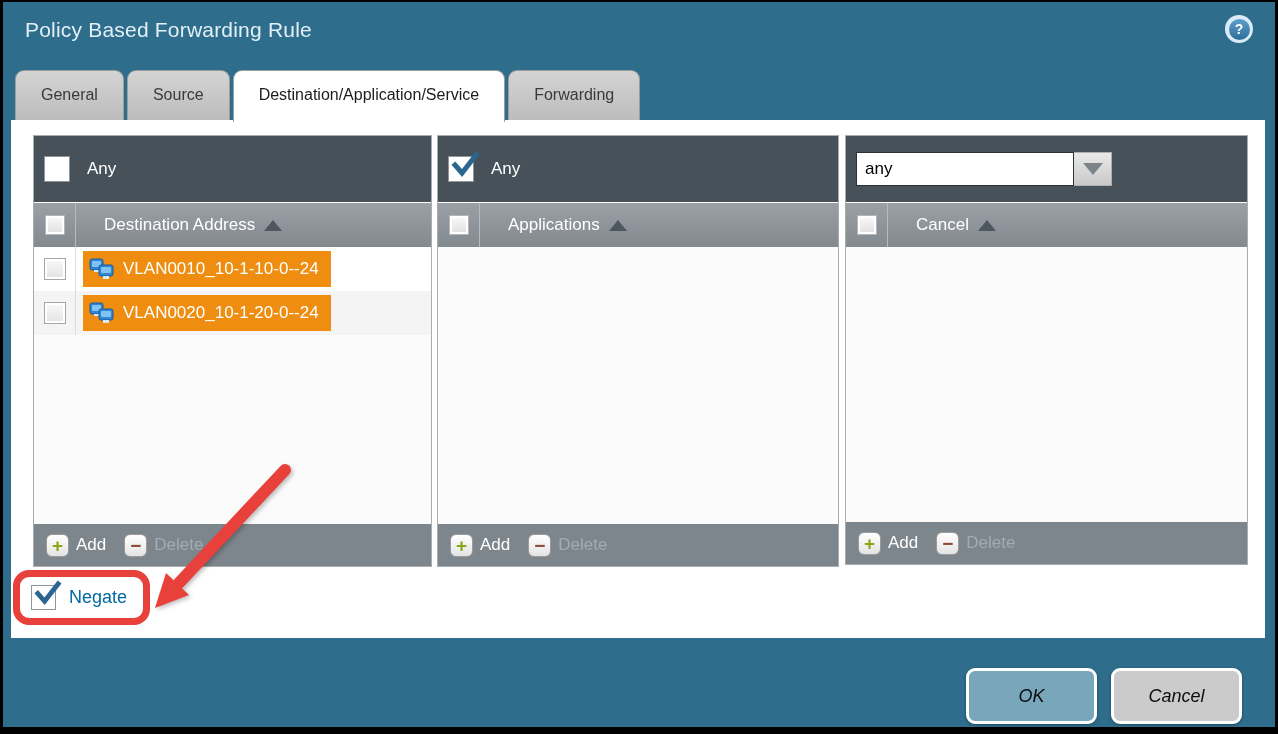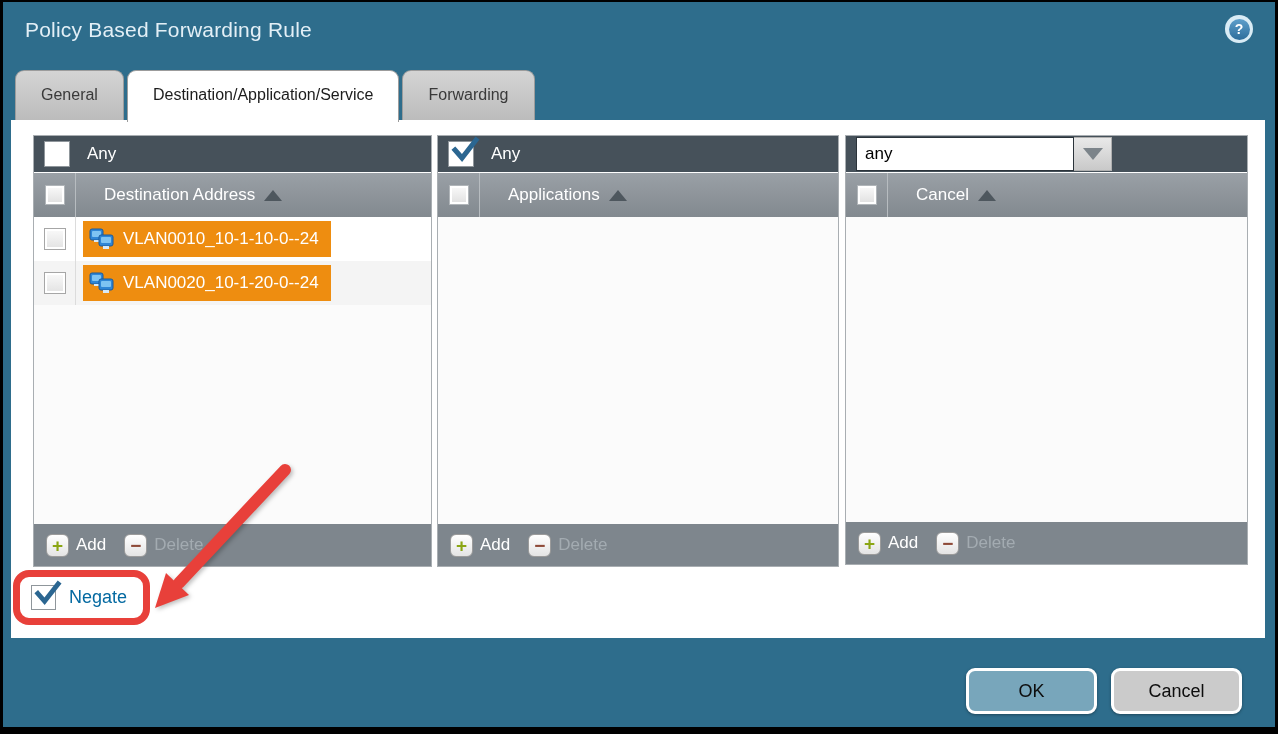--- a/index.html
+++ b/index.html
@@ -20,21 +20,21 @@
   .tab{height:50px;line-height:48px;padding:0 25px;font-size:16px;color:#3a3a3a;
     background:linear-gradient(#d4d4d4,#bcbcbc);border:1px solid #9c9c9c;border-bottom:none;
     border-radius:9px 9px 0 0;cursor:pointer;white-space:nowrap;}
   .tab.active{background:#fff;color:#1c1c1c;height:52px;position:relative;z-index:4;}
   
   .content{position:absolute;left:8px;top:118px;width:1254px;height:518px;background:#fff;z-index:2;}
   .panel{position:absolute;top:15px;display:flex;flex-direction:column;border:1px solid #a9aeb2;background:#fbfbfb;}
   .p1{left:22px;width:399px;height:432px;}
   .p2{left:426px;width:402px;height:432px;}
   .p3{left:834px;width:403px;height:430px;}
-  .any-bar{height:36px;background:#46515a;display:flex;align-items:center;padding:0 10px;flex:0 0 auto;}
+  .any-bar{height:66px;background:#46515a;display:flex;align-items:center;padding:0 10px;flex:0 0 auto;}
   .any-label{color:#fff;font-size:17px;margin-left:17px;}
   .col-header{height:45px;background:linear-gradient(#9aa0a6,#82898f);display:flex;align-items:center;flex:0 0 auto;border-top:1px solid #fff;}
   .col-cb-cell{width:42px;align-self:stretch;display:flex;align-items:center;justify-content:center;border-right:1px solid #b7bcc0;}
   .col-title{color:#fff;font-size:17px;margin-left:28px;}
   .sort-tri{width:0;height:0;border-left:9px solid transparent;border-right:9px solid transparent;
     border-bottom:11px solid #4e575e;margin-left:9px;}
   .pbody{flex:1 1 auto;background:#fbfbfb;overflow:hidden;}
   .pfooter{height:42px;background:#7e868d;display:flex;align-items:center;gap:18px;padding:0 12px;flex:0 0 auto;}
   .tool-btn{display:flex;align-items:center;gap:7px;cursor:pointer;}
   .tool-icon{width:23px;height:23px;background:linear-gradient(#ffffff,#e4e4e4);border:1px solid #9b9b9b;
@@ -62,43 +62,44 @@
   .dd-input{width:218px;height:34px;background:#fff;border:1px solid #2b333a;color:#000;
     font-size:17px;display:flex;align-items:center;padding:0 8px;}
   .dd-btn{width:38px;height:34px;background:linear-gradient(#e9e9e9,#c9c9c9);border:1px solid #b0b0b0;border-left:none;
     display:flex;align-items:center;justify-content:center;cursor:pointer;}
   .dd-tri{width:0;height:0;border-left:10px solid transparent;border-right:10px solid transparent;border-top:12px solid #7c848a;}
   
   .negate-row{position:absolute;left:20px;top:465px;display:flex;align-items:center;gap:13px;z-index:5;}
   .negate-label{font-size:18px;color:#0369a1;}
   .red-rect{position:absolute;left:2px;top:450px;width:137px;height:55px;border:7px solid #e8403a;border-radius:16px;z-index:4;}
   
-  .btn{position:absolute;top:666px;width:131px;height:46px;border:3px solid #fff;border-radius:9px;
+  .btn{position:absolute;top:666px;width:131px;height:56px;border:3px solid #fff;border-radius:9px;
     font-size:18px;color:#0d0d0d;display:flex;align-items:center;justify-content:center;cursor:pointer;
-    box-shadow:0 1px 3px rgba(0,0,0,.35);}
+    box-shadow:0 1px 3px rgba(0,0,0,.35);font-style:italic;}
   .ok{left:963px;background:#78a6bb;}
   .cancel{left:1108px;background:#cbcbcb;}
   
   .arrow-svg{position:absolute;left:0;top:0;width:1278px;height:734px;pointer-events:none;z-index:6;
     filter:drop-shadow(2px 2px 2px rgba(0,0,0,.25));}
   .net-icon{flex:0 0 auto;}
 </style>
 </head>
 <body>
 
 <div class="stage">
 
   <div class="title">Policy Based Forwarding Rule</div>
 
   <div class="help">
     <div class="inner">?</div>
   </div>
 
   <div class="tabs">
     <div class="tab">General</div>
+    <div class="tab">Source</div>
     <div class="tab active">Destination/Application/Service</div>
     <div class="tab">Forwarding</div>
   </div>
 
   <div class="content">
 
     <div class="panel p1">
       <div class="any-bar">
         <div class="cb big"></div>
         <span class="any-label">Any</span>

